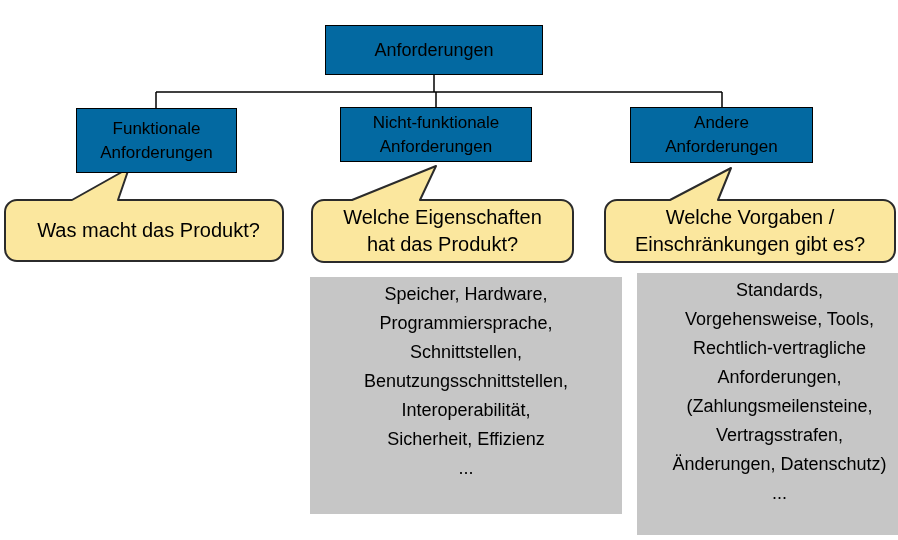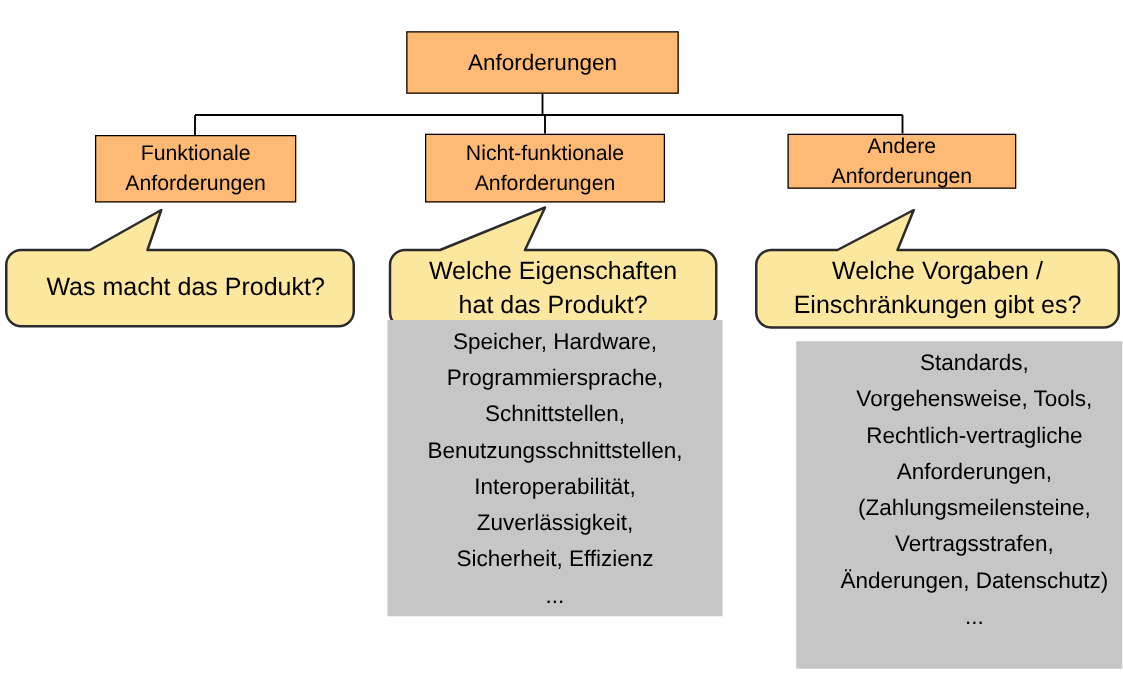--- a/index.html
+++ b/index.html
@@ -31,32 +31,32 @@
     stroke-width: 2;
     stroke-linejoin: round;
   }
   .node {
     position: absolute;
     display: flex;
     flex-direction: column;
     align-items: center;
     justify-content: center;
     text-align: center;
-    background: #fdba74;
+    background: #0369a1;
     border: 1.6px solid var(--box-border, #000000);
     font-size: 17px;
     line-height: 24px;
   }
   .node.root {
     left: 325px; top: 25px; width: 218px; height: 50px;
     font-size: 18px;
   }
-  .node.child-1 { left: 76px;  top: 108px; width: 161px; height: 54px; }
+  .node.child-1 { left: 76px;  top: 108px; width: 161px; height: 65px; }
   .node.child-2 { left: 340px; top: 107px; width: 192px; height: 55px; }
-  .node.child-3 { left: 630px; top: 107px; width: 183px; height: 44px; }
+  .node.child-3 { left: 630px; top: 107px; width: 183px; height: 56px; }
   .callout-text {
     position: absolute;
     display: flex;
     flex-direction: column;
     align-items: center;
     justify-content: center;
     text-align: center;
     font-size: 20px;
     line-height: 27px;
   }
@@ -64,21 +64,21 @@
   .callout-text.ct-2 { left: 312px; top: 200px; width: 261px; height: 62px; }
   .callout-text.ct-3 { left: 605px; top: 200px; width: 290px; height: 62px; }
   .detail-box {
     position: absolute;
     background: var(--gray-fill, #C6C6C6);
     text-align: center;
     font-size: 18px;
     line-height: 29px;
     padding-top: 3px;
   }
-  .detail-box.db-1 { left: 310px; top: 256px; width: 268px; height: 237px; }
+  .detail-box.db-1 { left: 310px; top: 277px; width: 312px; height: 237px; }
   .detail-box.db-2 { left: 637px; top: 273px; width: 285px; height: 262px; }
 </style>
 </head>
 <body>
 
 <div class="canvas">
 
   <svg class="shape-layer" viewBox="0 0 898 540">
 
     <g>
@@ -124,21 +124,20 @@
       <div>Welche Vorgaben /</div>
       <div>Einschränkungen gibt es?</div>
     </div>
 
   <div class="detail-box db-1">
       <div>Speicher, Hardware,</div>
       <div>Programmiersprache,</div>
       <div>Schnittstellen,</div>
       <div>Benutzungsschnittstellen,</div>
       <div>Interoperabilität,</div>
-      <div>Zuverlässigkeit,</div>
       <div>Sicherheit, Effizienz</div>
       <div>...</div>
     </div>
 
   <div class="detail-box db-2">
       <div>Standards,</div>
       <div>Vorgehensweise, Tools,</div>
       <div>Rechtlich-vertragliche</div>
       <div>Anforderungen,</div>
       <div>(Zahlungsmeilensteine,</div>

